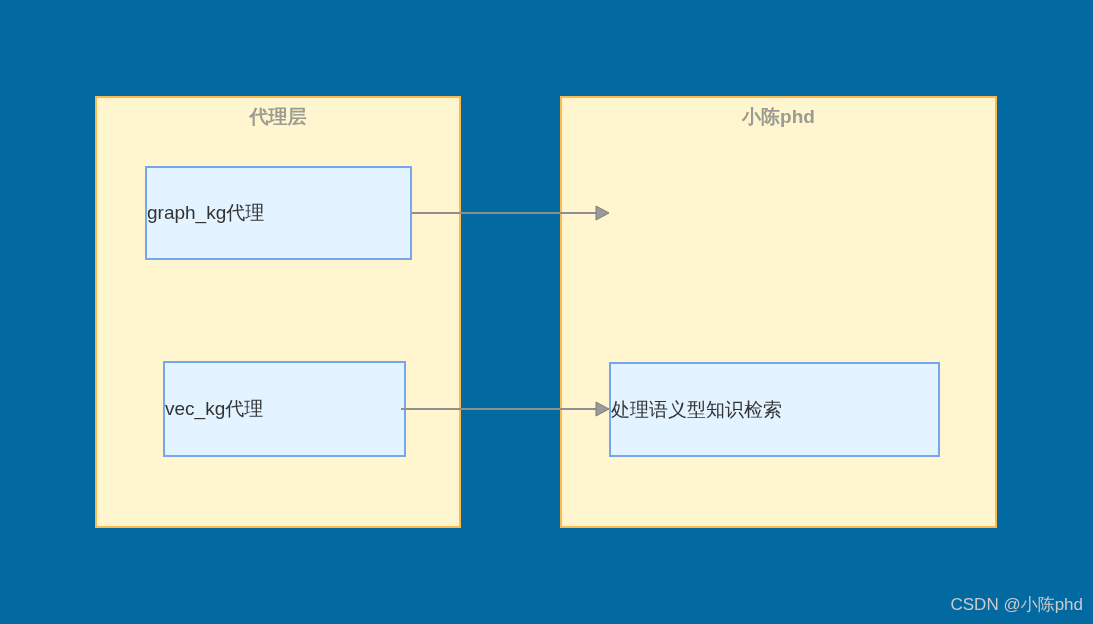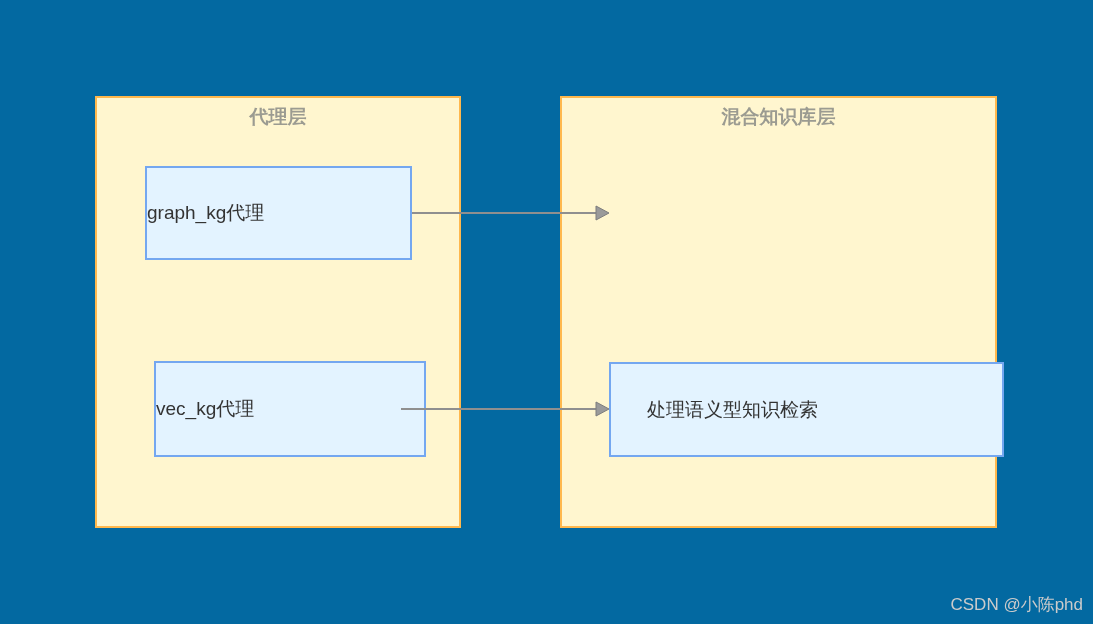--- a/index.html
+++ b/index.html
@@ -45,23 +45,23 @@
     border: 2px solid var(--node-border);
     display: flex;
     align-items: center;
     justify-content: flex-start;
     font-size: 19px;
     color: var(--node-text);
   }
   #container-agent   { left: 95px;  top: 96px; width: 366px; height: 432px; }
   #container-kb      { left: 560px; top: 96px; width: 437px; height: 432px; }
   #node-graph-kg     { left: 145px; top: 166px; width: 267px; height: 94px; }
-  #node-vec-kg       { left: 154px; top: 361px; width: 272px; height: 96px; }
+  #node-vec-kg       { left: 163px; top: 361px; width: 243px; height: 96px; }
   #node-relational   { left: 609px; top: 166px; width: 339px; height: 95px; }
-  #node-semantic     { left: 609px; top: 362px; width: 395px; height: 95px; padding-left: 36px; }
+  #node-semantic     { left: 609px; top: 362px; width: 331px; height: 95px; }
   .edges-overlay {
     position: absolute;
     left: 0; top: 0;
     width: 1093px; height: 624px;
     pointer-events: none;
   }
   .edge-line { stroke: var(--edge); stroke-width: 2; }
   .edge-head { fill: #9A9A9A; stroke: #7D7D7D; stroke-width: 1; }
   .watermark {
     position: absolute;
@@ -74,21 +74,21 @@
 </head>
 <body>
 
 <div class="canvas">
 
   <div class="container" id="container-agent">
     <div class="container-title">代理层</div>
   </div>
 
   <div class="container" id="container-kb">
-    <div class="container-title">混合知识库层</div>
+    <div class="container-title">小陈phd</div>
   </div>
 
   <div class="node" id="node-graph-kg">
     <span>graph_kg代理</span>
   </div>
 
   <div class="node" id="node-vec-kg">
     <span>vec_kg代理</span>
   </div>
 

